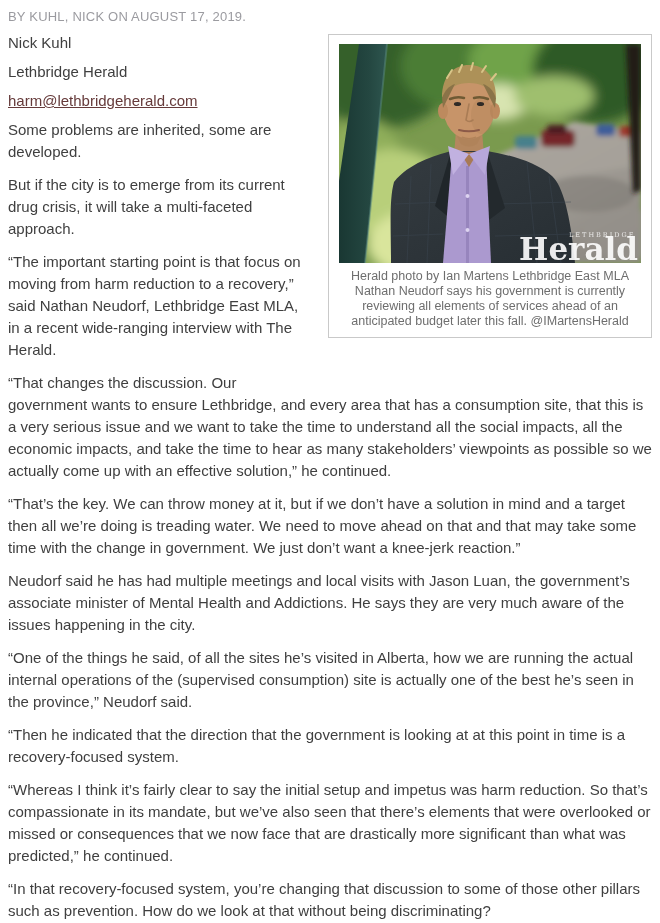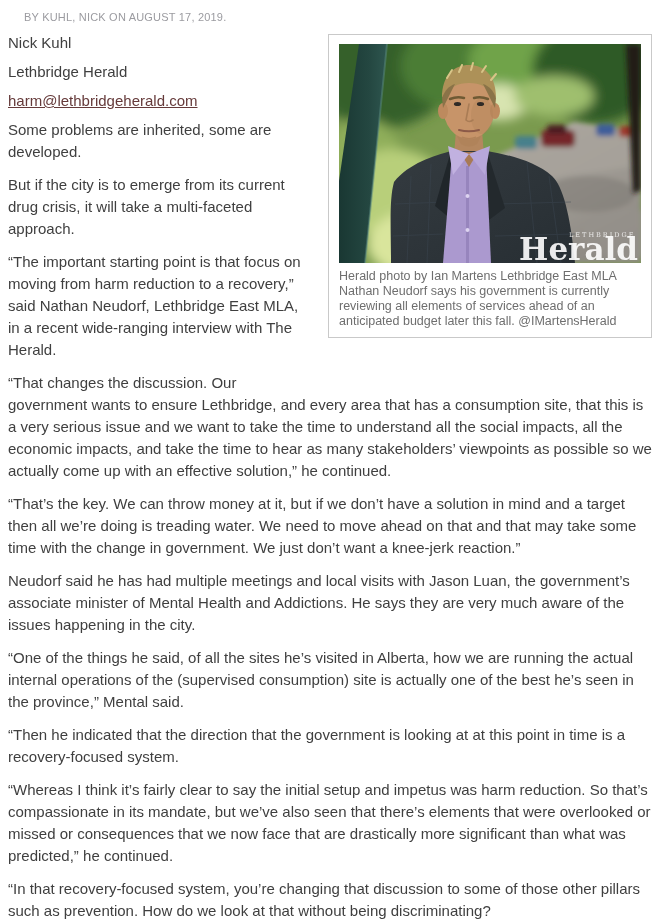--- a/index.html
+++ b/index.html
@@ -7,23 +7,23 @@
     width:660px;
     box-sizing:border-box;
     padding:8px 8px 16px 8px;
     font-family:"Liberation Sans", sans-serif;
     color:#3f3f3f;
     font-size:15px;
     line-height:22px;
   }
   .byline{
     color:#9b9ba0;
-    font-size:11px;
+    font-size:13px;
     line-height:18px;
-    margin:0 0 6px 16px;
+    margin:0 0 6px 0;
     letter-spacing:.2px;
   }
   p{margin:0 0 11px 0;}
   .contact{margin:0 0 7px 0;}
   a.email{
     color:#653a3a;
     text-decoration:underline;
   }
   figure.photo-box{
     float:right;
@@ -35,20 +35,21 @@
     background:#ffffff;
   }
   .photo{width:302px;height:219px;overflow:hidden;line-height:0;}
   .photo svg{display:block;width:302px;height:219px;}
   figcaption{
     margin-top:6px;
     color:#6e6e6e;
     font-size:12.5px;
     line-height:15px;
     font-family:"Liberation Sans", sans-serif;
+    text-align:center;
   }
   .wm-big{
     font-family:"DejaVu Serif", serif;
     font-weight:bold;
   }
   .wm-small{
     font-family:"DejaVu Serif", serif;
     letter-spacing:2px;
   }
 </style>
@@ -179,16 +180,16 @@
 <p class="contact">Nick Kuhl</p>
 <p class="contact">Lethbridge Herald</p>
 <p class="contact"><a href="#" class="email">harm@lethbridgeherald.com</a></p>
 
 <p>Some problems are inherited, some are developed.</p>
 <p>But if the city is to emerge from its current drug crisis, it will take a multi-faceted approach.</p>
 <p>“The important starting point is that focus on moving from harm reduction to a recovery,” said Nathan Neudorf, Lethbridge East MLA, in a recent wide-ranging interview with The Herald.</p>
 <p>“That changes the discussion. Our government wants to ensure Lethbridge, and every area that has a consumption site, that this is a very serious issue and we want to take the time to understand all the social impacts, all the economic impacts, and take the time to hear as many stakeholders’ viewpoints as possible so we actually come up with an effective solution,” he continued.</p>
 <p>“That’s the key. We can throw money at it, but if we don’t have a solution in mind and a target then all we’re doing is treading water. We need to move ahead on that and that may take some time with the change in government. We just don’t want a knee-jerk reaction.”</p>
 <p>Neudorf said he has had multiple meetings and local visits with Jason Luan, the government’s associate minister of Mental Health and Addictions. He says they are very much aware of the issues happening in the city.</p>
-<p>“One of the things he said, of all the sites he’s visited in Alberta, how we are running the actual internal operations of the (supervised consumption) site is actually one of the best he’s seen in the province,” Mental said.</p>
+<p>“One of the things he said, of all the sites he’s visited in Alberta, how we are running the actual internal operations of the (supervised consumption) site is actually one of the best he’s seen in the province,” Neudorf said.</p>
 <p>“Then he indicated that the direction that the government is looking at at this point in time is a recovery-focused system.</p>
 <p>“Whereas I think it’s fairly clear to say the initial setup and impetus was harm reduction. So that’s compassionate in its mandate, but we’ve also seen that there’s elements that were overlooked or missed or consequences that we now face that are drastically more significant than what was predicted,” he continued.</p>
 <p>“In that recovery-focused system, you’re changing that discussion to some of those other pillars such as prevention. How do we look at that without being discriminating?</p>
 
 </body></html>

